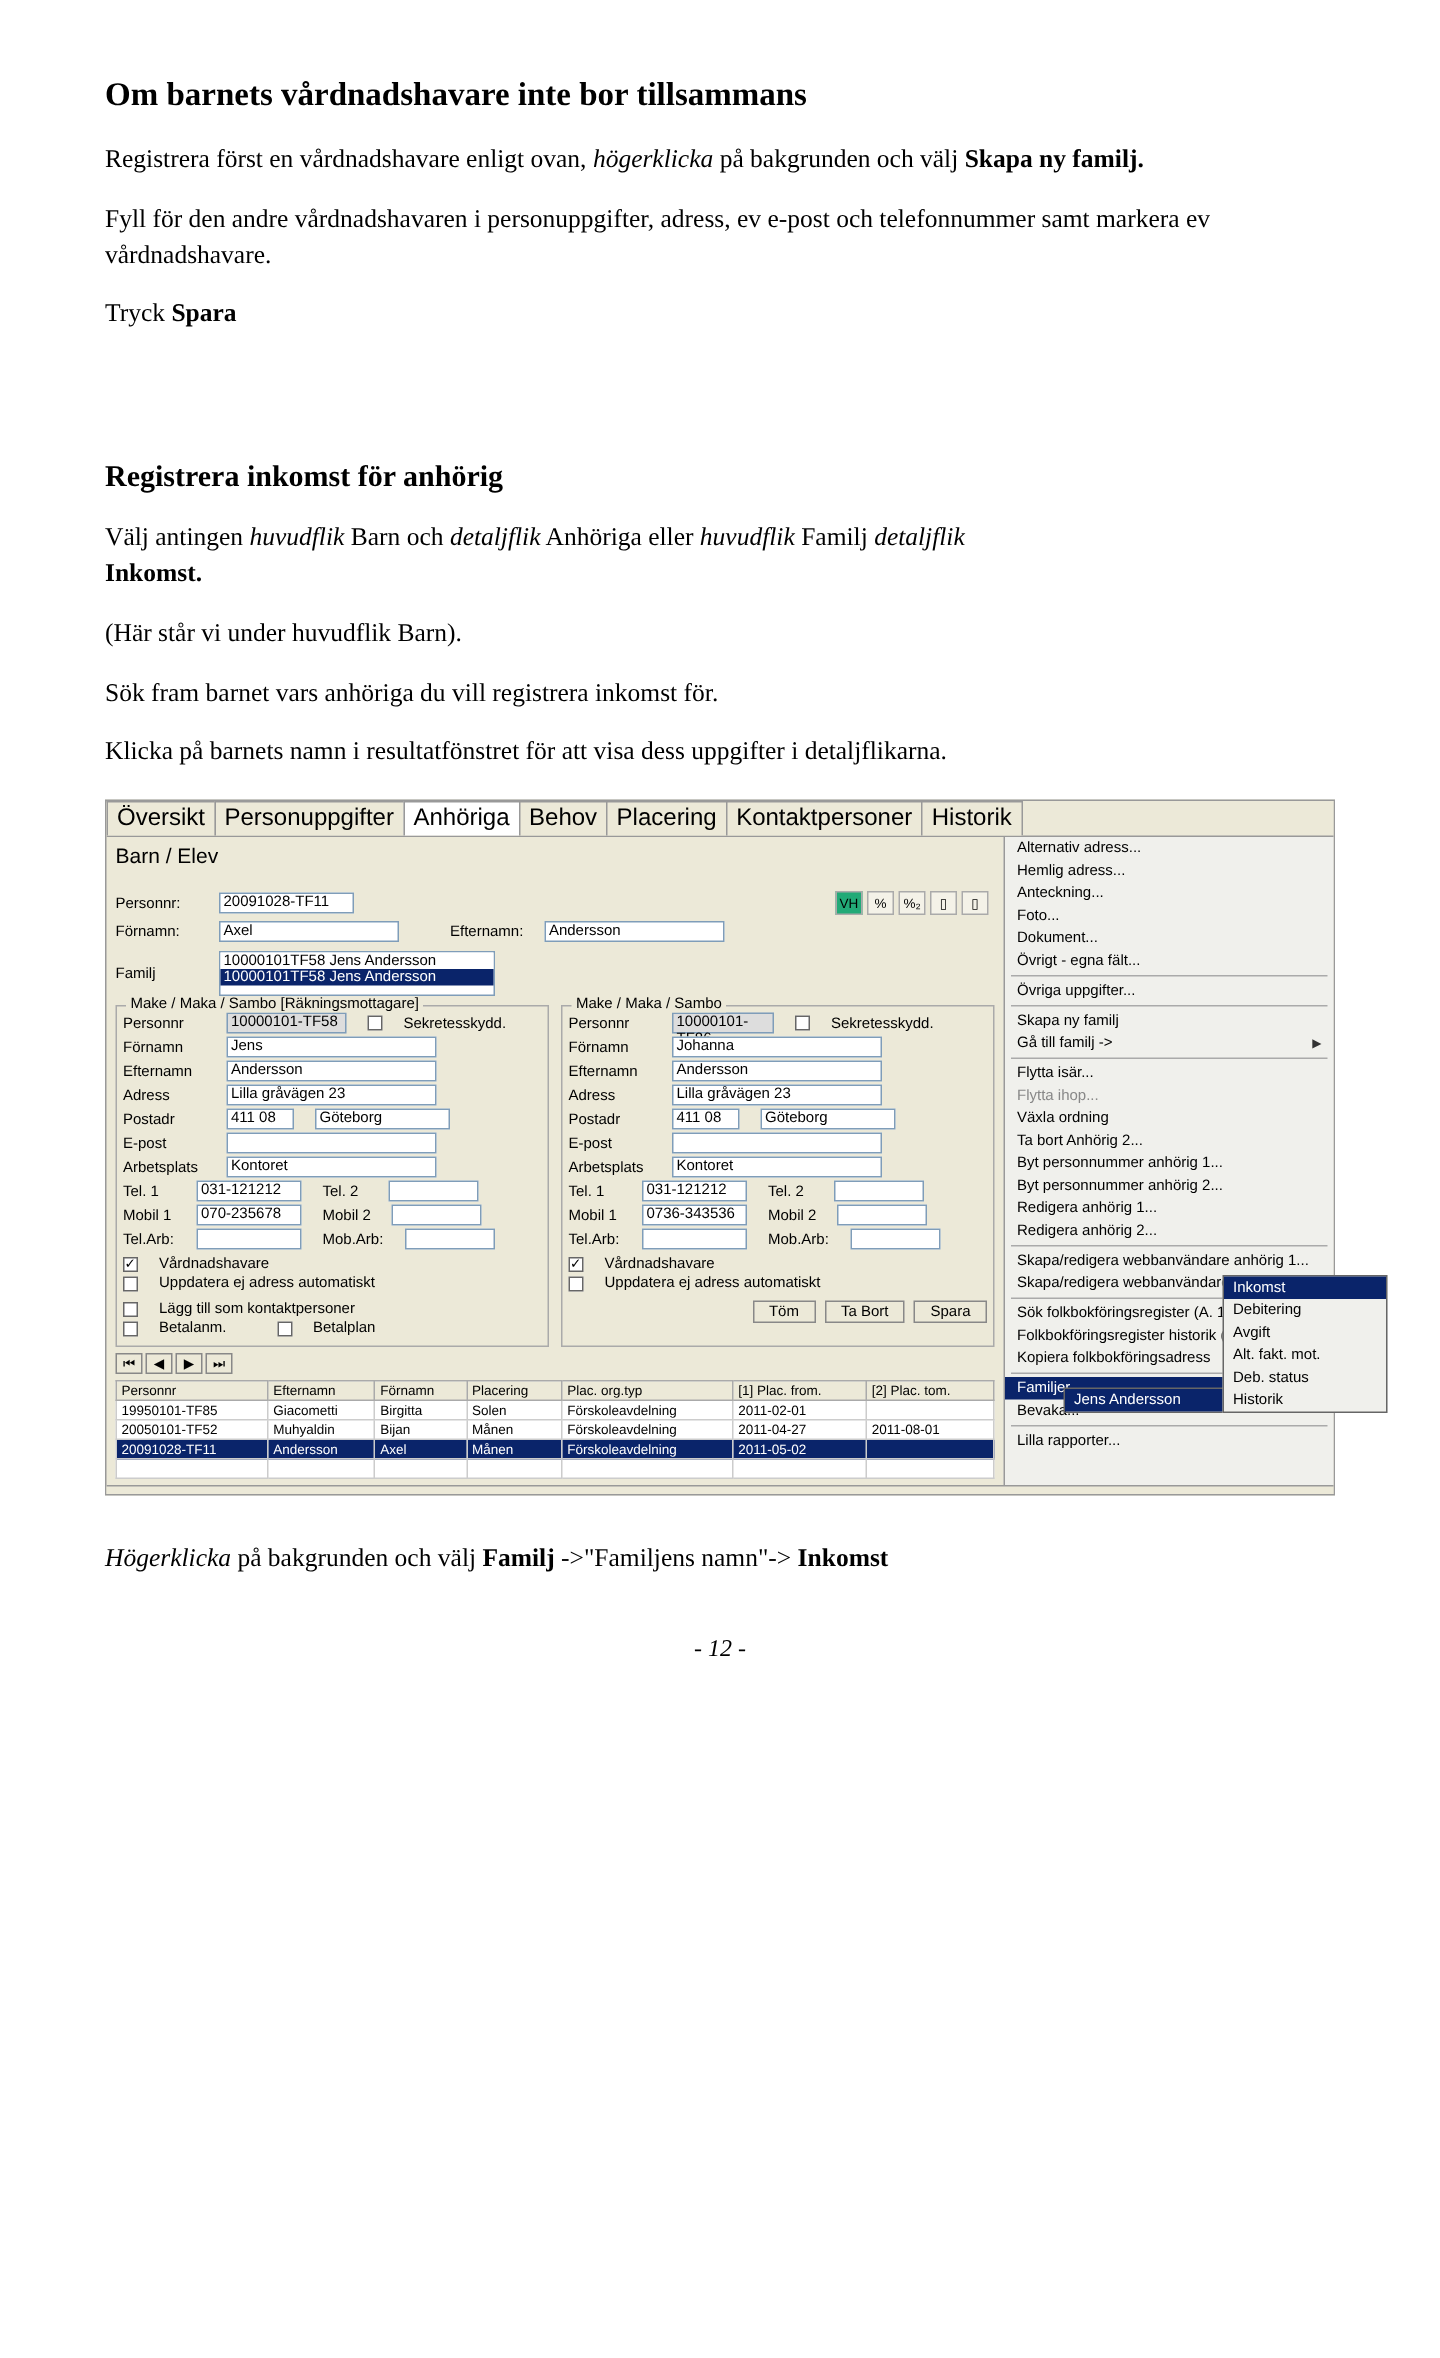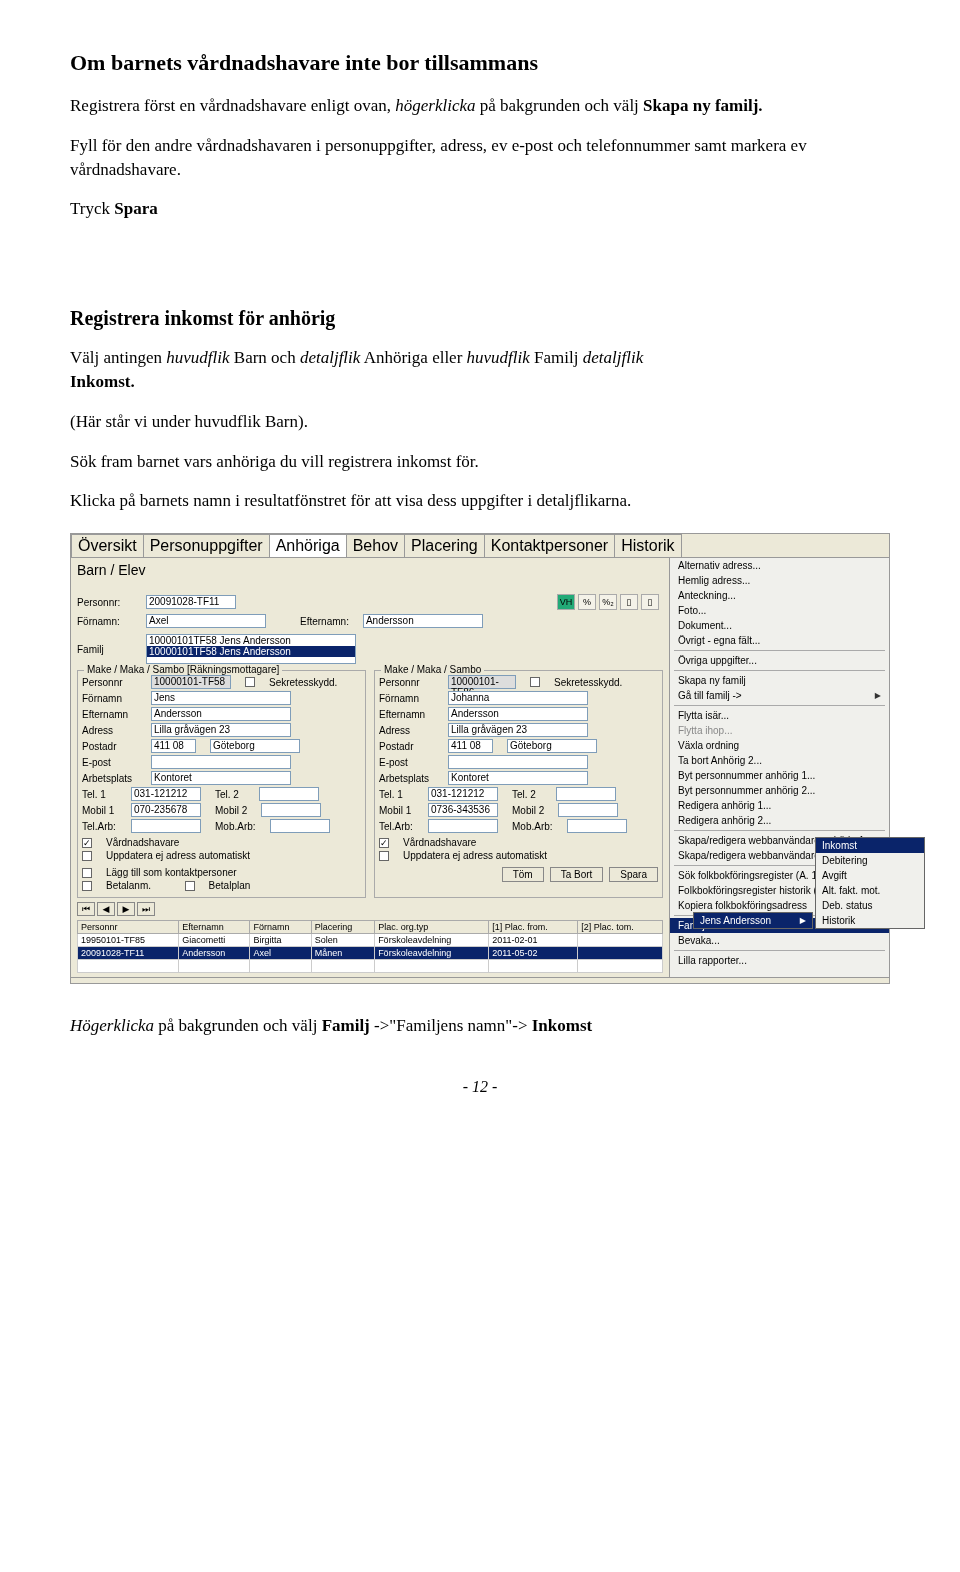--- a/index.html
+++ b/index.html
@@ -32,21 +32,21 @@
   .tab { padding: 2px 6px; border: 1px solid #999; border-bottom: none; background: #ece9d8; margin-right: -1px; font-size: 16px; cursor: default; }
   .tab.active { background: #fff; }
   .mainpane { display: flex; }
   .leftpane { flex: 1; padding: 4px 6px; }
   .rightpane { width: 220px; border-left: 1px solid #999; background: #f0f0ec; padding: 0; }
   .toolbar { display:flex; gap:3px; padding:2px 4px; align-items:center; }
   .tbtn { width:18px; height:16px; background:#f4f2e8; border:1px solid #aaa; display:inline-flex; justify-content:center; align-items:center; font-size:9px; }
   .row { display:flex; align-items:center; gap:14px; margin-bottom:2px; }
   .lbl { min-width:55px; font-size:10px; }
   .inp { background:#fff; border:1px solid #7f9db9; padding:0 2px; height:14px; font-size:10px; }
-  .sel { background:#fff; border:1px solid #7f9db9; height:30px; font-size:10px; width:210px; }
+  .sel { background:#fff; border:1px solid #7f9db9; height:30px; font-size:10px; width:184px; }
   .sel-row { background:#fff; padding:0 2px; }
   .sel-row.hl { background:#0a246a; color:#fff; }
   .panels { display:flex; gap:8px; margin-top:6px;}
   .panel { border:1px solid #aaa; padding:4px; flex:1; position:relative; }
   .panel .title { position:absolute; top:-7px; left:6px; background:#ece9d8; padding:0 3px; font-size:10px; }
   .cb { width:10px; height:10px; border:1px solid #666; display:inline-block; background:#fff; vertical-align:middle; }
   .cb.checked::after { content:"✓"; font-size:9px; position:relative; top:-2px; left:0; }
   .btn { background:#ece9d8; border:1px solid #888; padding:1px 10px; font-size:10px; }
   .navbtns { display:flex; gap:2px; margin:4px 0;}
   .navbtns .nb { width:18px; height:14px; border:1px solid #888; background:#ece9d8; display:flex; justify-content:center; align-items:center; font-size:9px;}
@@ -54,21 +54,21 @@
   table.grid th { background:#ece9d8; border:1px solid #aaa; padding:1px 3px; text-align:left; font-weight:normal; }
   table.grid td { border:1px solid #ccc; padding:1px 3px; }
   table.grid tr.selrow td { background:#0a246a; color:#fff; }
   .menu-item { padding:2px 8px; font-size:10px; border-bottom:0; cursor:default; display:flex; justify-content:space-between; align-items:center;}
   .menu-item .arrow { font-size:8px; color:#333; }
   .menu-sep { height:1px; background:#aaa; margin:2px 4px; }
   .menu-item.dim { color:#888; }
   .menu-item.hl { background:#0a246a; color:#fff; }
   .submenu { position:absolute; background:#f0f0ec; border:1px solid #666; width:120px; font-size:10px; }
   .submenu .menu-item { padding:2px 6px; }
-  .submenu1 { right:76px; bottom:54px; }
+  .submenu1 { right:60px; bottom:54px; }
   .submenu2 { right:-36px; bottom:54px; width:110px; }
 
   .footer { text-align:center; font-style:italic; font-size:16px; margin-top:40px; }
 </style>
 </head>
 <body>
 
 <div class="h1">Om barnets vårdnadshavare inte bor tillsammans</div>
 
 <p class="para">
@@ -290,20 +290,29 @@
         </tr>
         <tr>
           <td>19950101-TF85</td>
               <td>Giacometti</td>
               <td>Birgitta</td>
               <td>Solen</td>
               <td>Förskoleavdelning</td>
               <td>2011-02-01</td>
               <td></td>
         </tr>
+        <tr>
+          <td>20050101-TF52</td>
+              <td>Muhyaldin</td>
+              <td>Bijan</td>
+              <td>Månen</td>
+              <td>Förskoleavdelning</td>
+              <td>2011-04-27</td>
+              <td>2011-08-01</td>
+        </tr>
         <tr class="selrow">
           <td>20091028-TF11</td>
               <td>Andersson</td>
               <td>Axel</td>
               <td>Månen</td>
               <td>Förskoleavdelning</td>
               <td>2011-05-02</td>
               <td></td>
         </tr>
         <tr>

